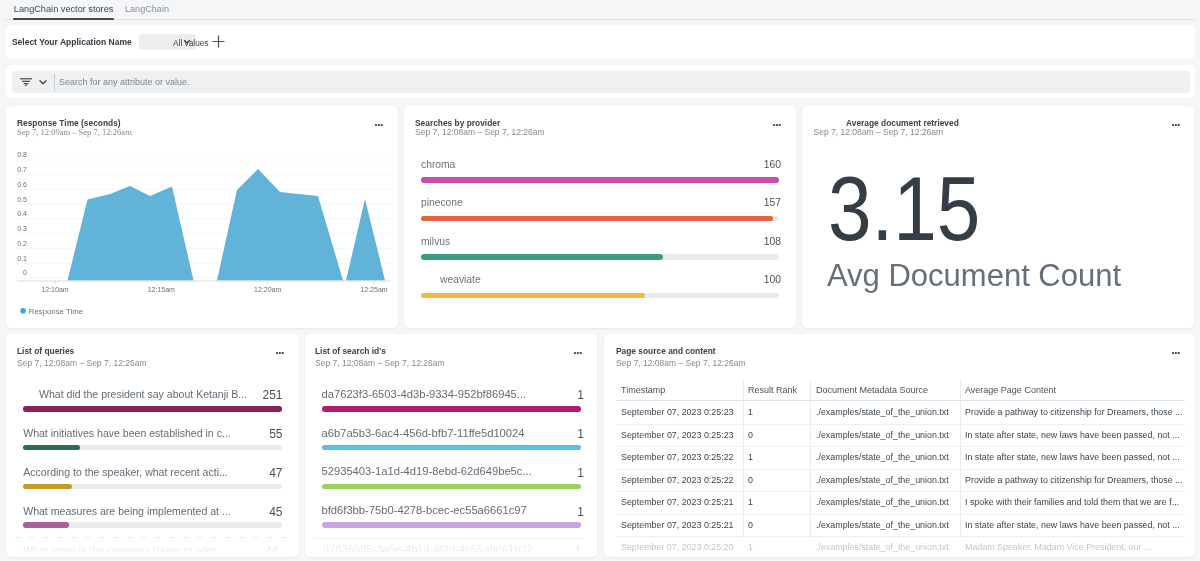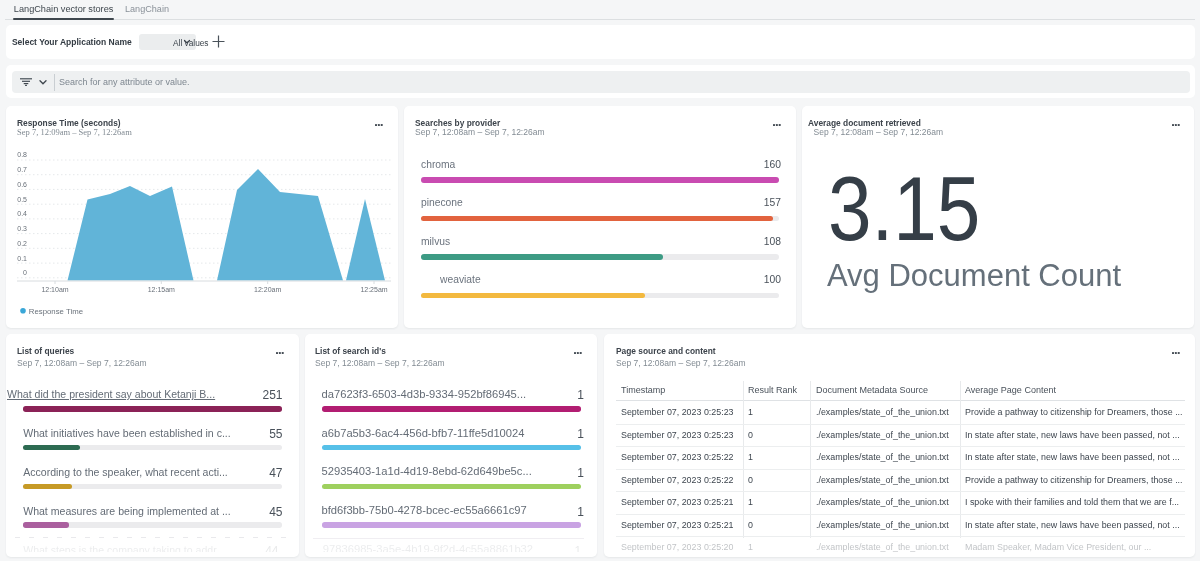--- a/index.html
+++ b/index.html
@@ -118,32 +118,32 @@
 <div class="v2" style="left:679px; top:235.9px; width:102px;">108</div>
 <div class="trk" style="left:421px; top:254.4px; width:358.2px; height:5.6px; border-radius:3px;"></div>
 <div class="bar" style="left:421px; top:254.4px; width:241.8px; height:5.6px; border-radius:3px; background:#3d9b84;"></div>
 
 <div class="l2" style="left:421px; top:274.4px;margin-left:19px;">weaviate</div>
 <div class="v2" style="left:679px; top:274.4px; width:102px;">100</div>
 <div class="trk" style="left:421px; top:292.9px; width:358.2px; height:5.6px; border-radius:3px;"></div>
 <div class="bar" style="left:421px; top:292.9px; width:223.9px; height:5.6px; border-radius:3px; background:#f3b93f;"></div>
 
 <div class="card" style="left:802.3px; top:106px; width:392.2px; height:222px;"></div>
-<div class="title" style="left:808px; top:117.5px;">Average document retrieved</div>
+<div class="title" style="left:846px; top:117.5px;">Average document retrieved</div>
 <div class="subtitle" style="left:813.5px; top:127.3px;">Sep 7, 12:08am – Sep 7, 12:26am</div>
 <div class="dots" style="left:1172px; top:124px;"></div>
 <div class="abs" style="left:827.6px; top:163.7px; font-size:90.3px; color:#353e47; transform:scaleX(0.867); transform-origin:0 0; line-height:1;">3.15</div>
 <div class="abs" style="left:827px; top:257.5px; font-size:31px; color:#65707a; line-height:normal;">Avg Document Count</div>
 
 <div class="card" style="left:6px; top:334px; width:293px; height:223px;"></div>
 <div class="title" style="left:17px; top:345.8px;">List of queries</div>
 <div class="subtitle" style="left:17px; top:357.8px;">Sep 7, 12:08am – Sep 7, 12:26am</div>
 <div class="dots" style="left:276px; top:351.8px;"></div>
 
-<div class="l4" style="left:7px; top:388.3px; width:210px; overflow:hidden;text-decoration:underline;">What did the president say about Ketanji B...</div>
+<div class="l4" style="left:39px; top:388.3px; width:210px; overflow:hidden;">What did the president say about Ketanji B...</div>
 <div class="v4" style="left:228.5px; top:388.3px; width:54px;">251</div>
 <div class="bar" style="left:23px; top:406px; width:259px; background:#8b2257;"></div>
 
 <div class="l4" style="left:23.2px; top:427.1px; width:210px; overflow:hidden;">What initiatives have been established in c...</div>
 <div class="v4" style="left:228.5px; top:427.1px; width:54px;">55</div>
 <div class="trk" style="left:23px; top:444.8px; width:259px;"></div>
 <div class="bar" style="left:23px; top:444.8px; width:56.7px; background:#2d6b52;"></div>
 
 <div class="l4" style="left:23.2px; top:465.9px; width:210px; overflow:hidden;">According to the speaker, what recent acti...</div>
 <div class="v4" style="left:228.5px; top:465.9px; width:54px;">47</div>

